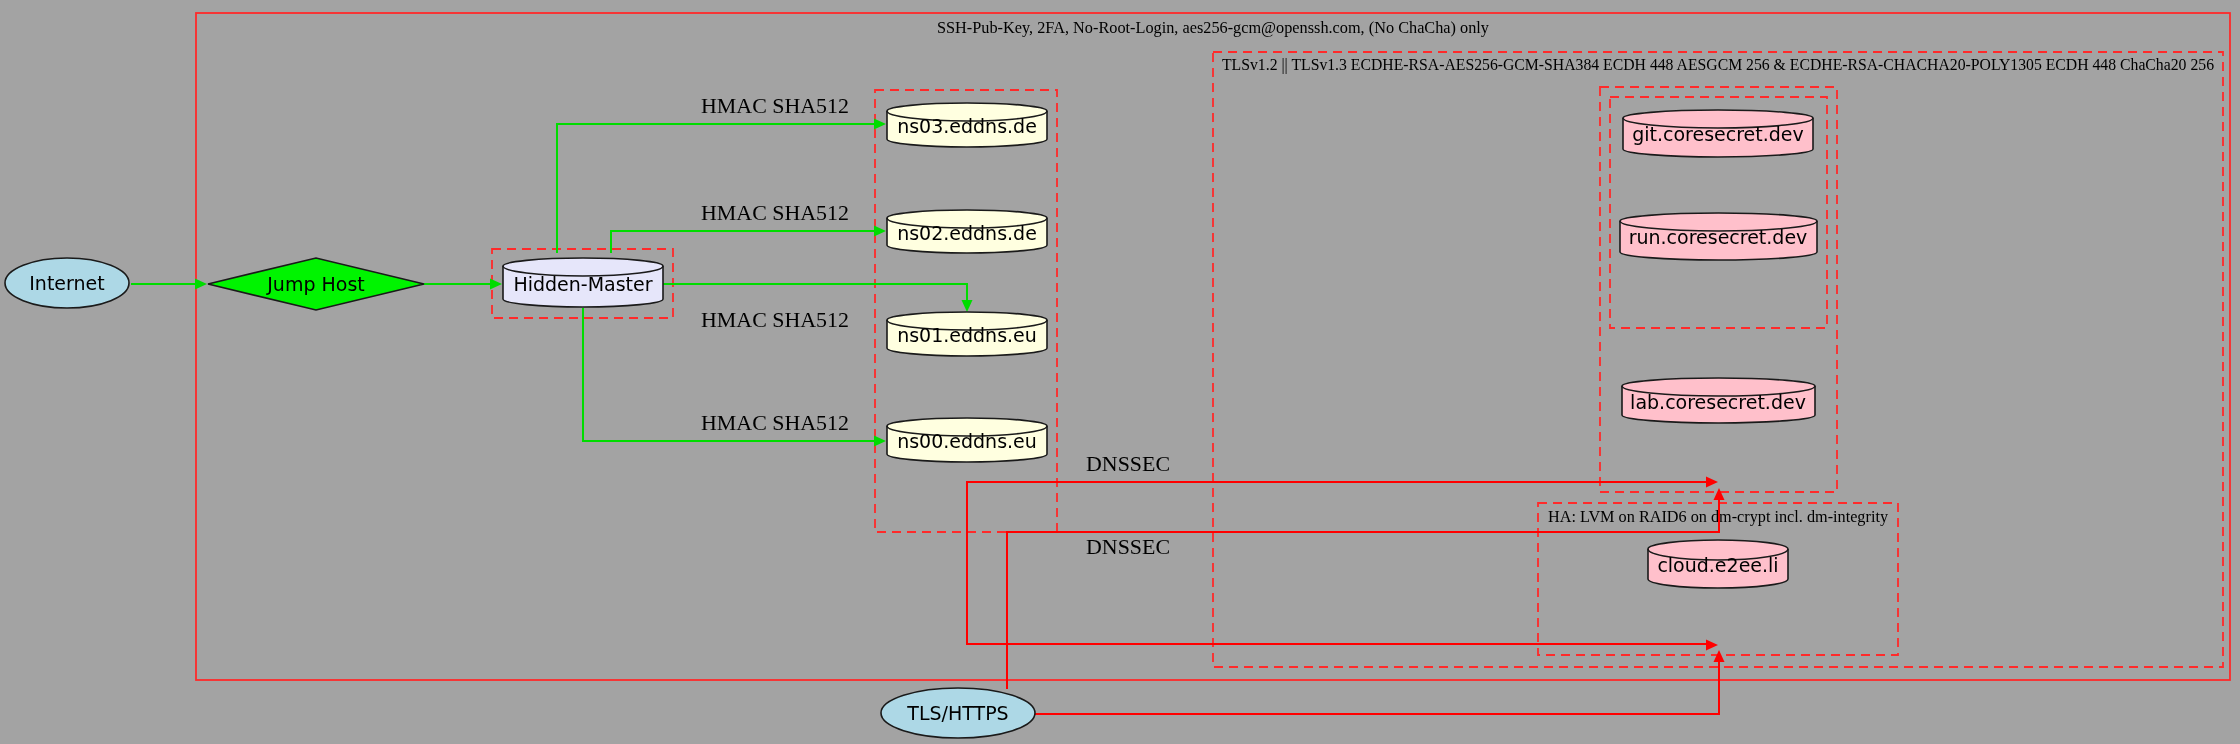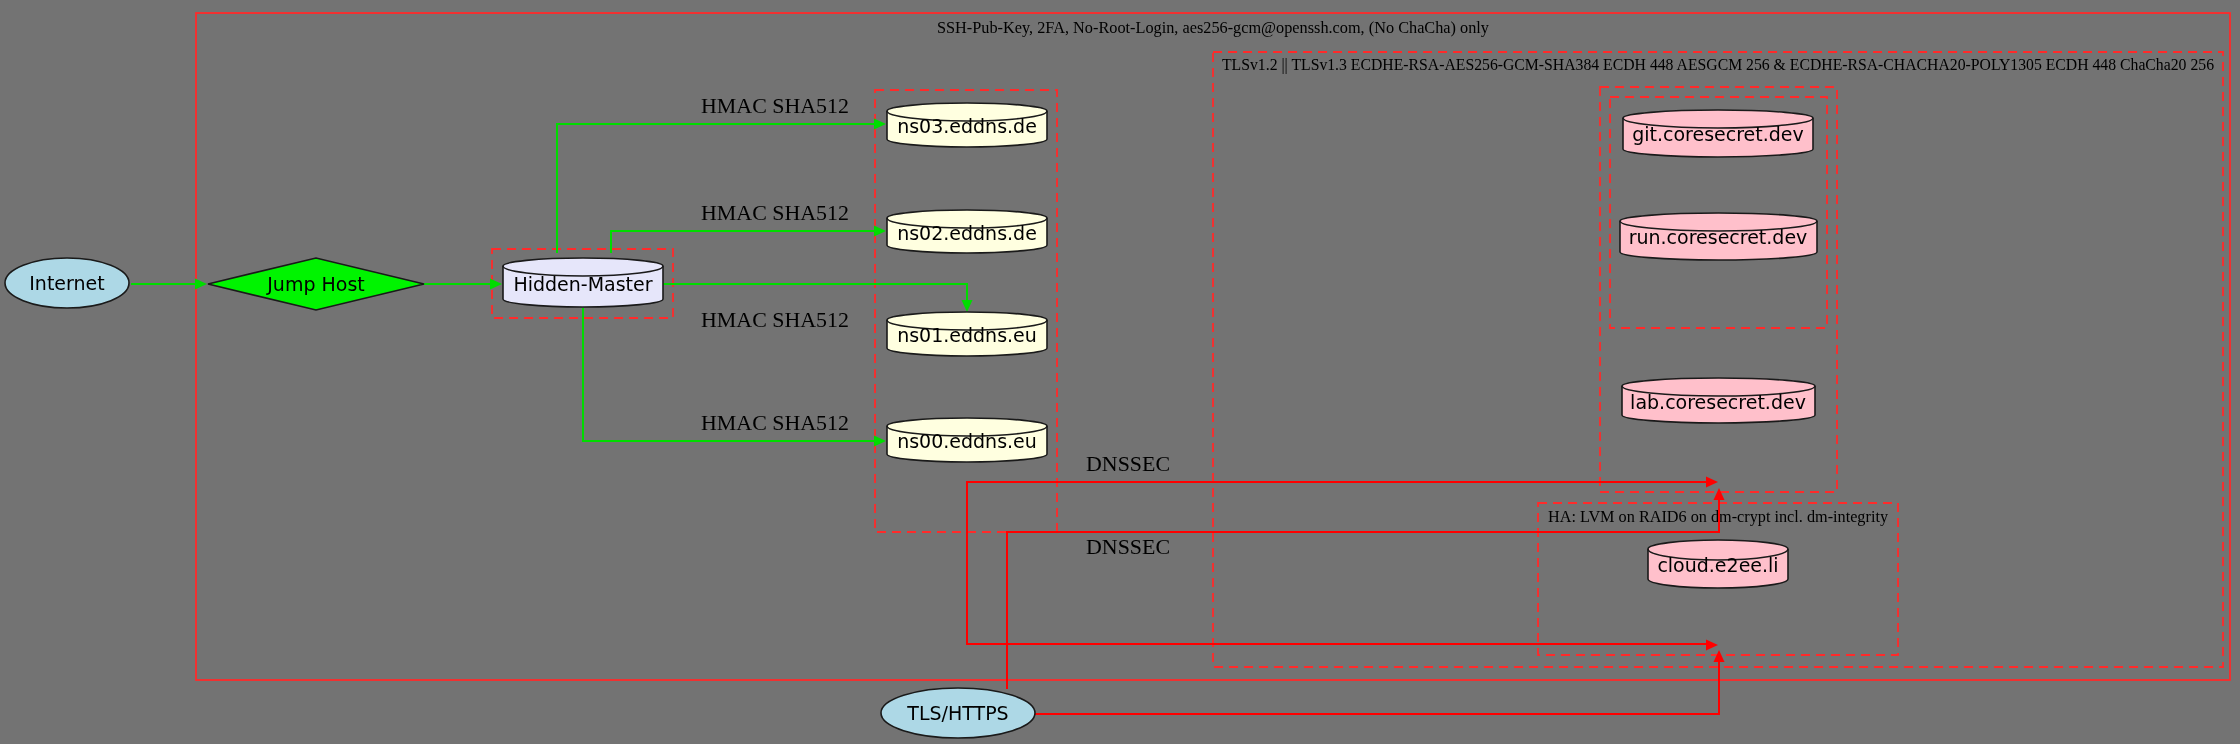--- a/index.html
+++ b/index.html
@@ -1,16 +1,16 @@
 <!DOCTYPE html>
 <html><head>
 <meta charset="utf-8">
 <style>
   html,body{margin:0;padding:0;background:#ffffff;}
-  .stage{width:2240px;height:744px;position:relative;background:#737373;}
+  .stage{width:2240px;height:744px;position:relative;background:#a3a3a3;}
   svg{display:block;}
   text{font-family:"DejaVu Sans",sans-serif;fill:#000;}
   .node-label{font-size:19px;}
   .edge-label{font-family:"Liberation Serif","DejaVu Serif",serif;font-size:21px;}
   .cluster-label{font-family:"Liberation Serif","DejaVu Serif",serif;}
   .shape{stroke:#1a1a1a;stroke-width:1.6;}
   .lid{fill:none;stroke:#1a1a1a;stroke-width:1.6;}
   .cluster{fill:none;stroke-width:1.8;}
   .cluster.dashed{stroke-dasharray:9 6;}
   .edge{fill:none;stroke-width:2;}

